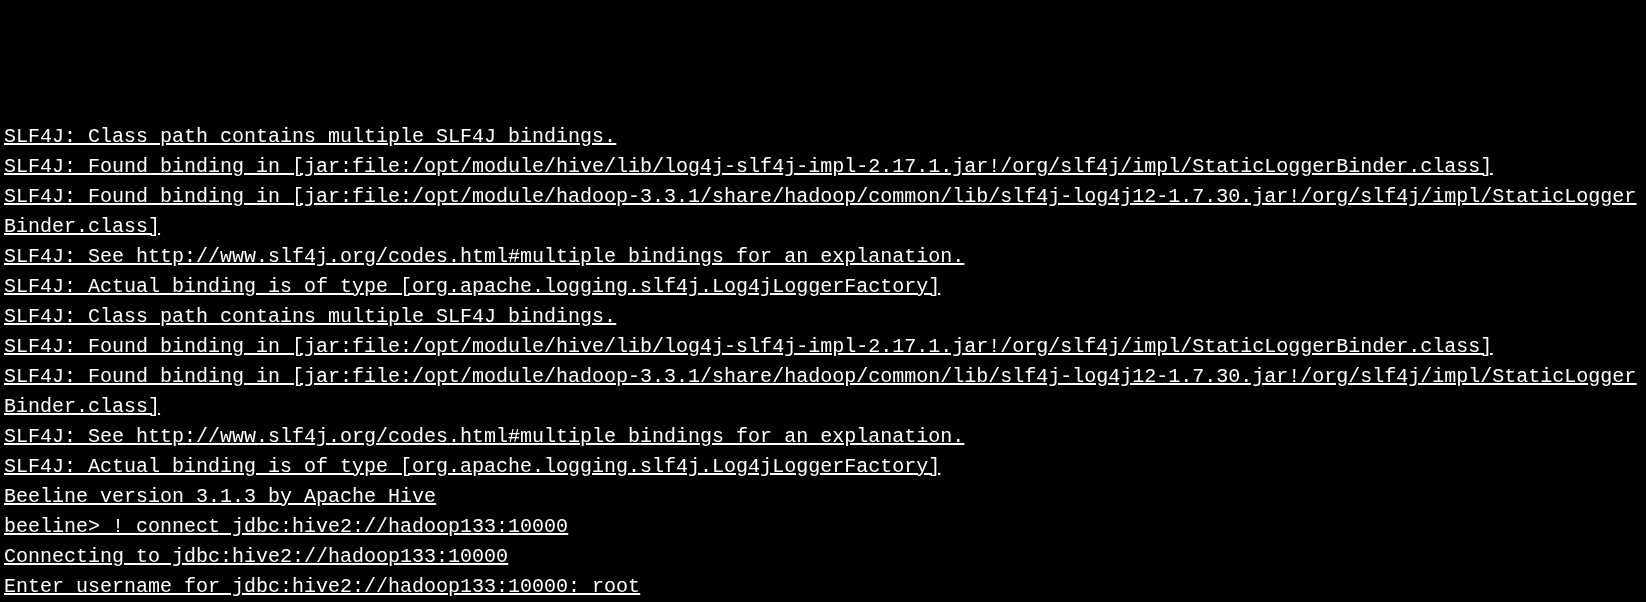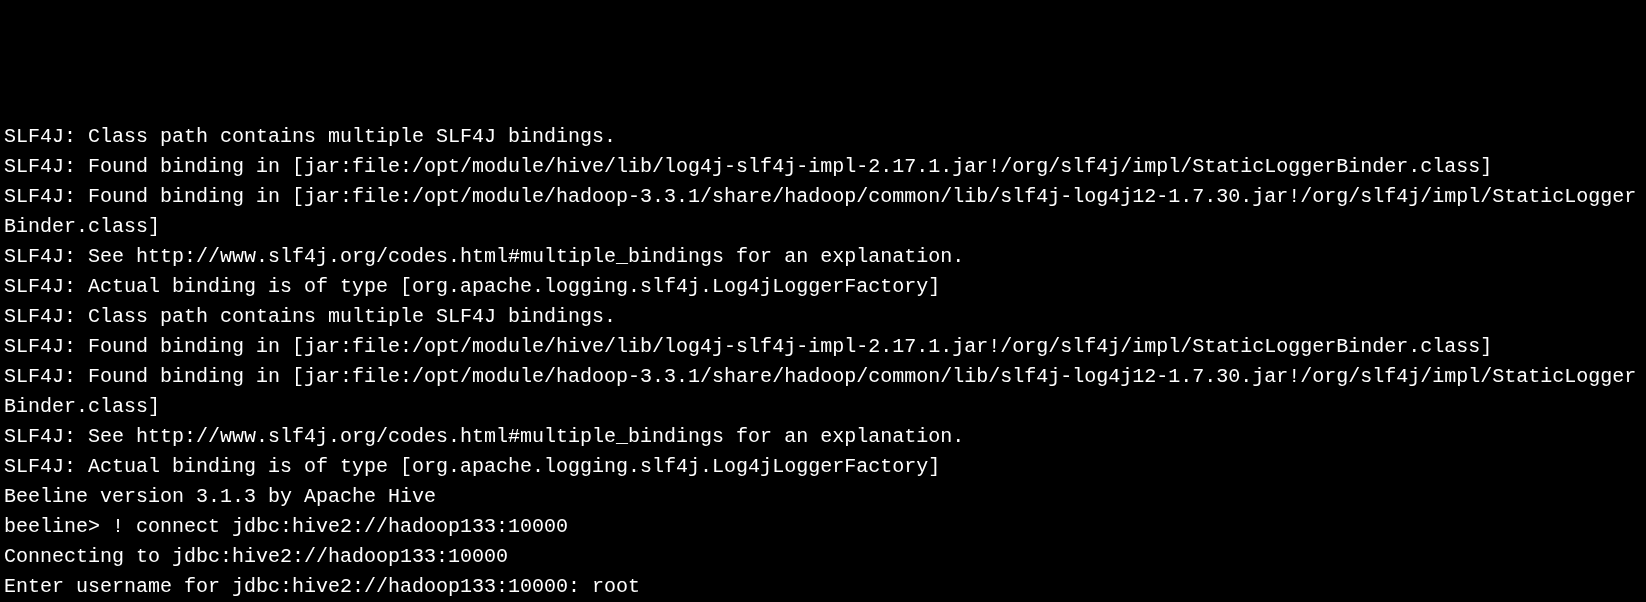--- a/index.html
+++ b/index.html
@@ -1,18 +1,19 @@
 <!DOCTYPE html>
 <html><head>
   <meta charset="utf-8">
   <style>
     * {
       margin: 0;
       padding: 0;
       box-sizing: border-box;
+      text-decoration: underline;
     }
     body {
       background-color: #000000;
       color: #ffffff;
       font-family: "Consolas", "Courier New", monospace;
       font-size: 20px;
       line-height: 1.5;
       padding: 2px 4px;
       white-space: pre-wrap;
       word-break: break-all;

